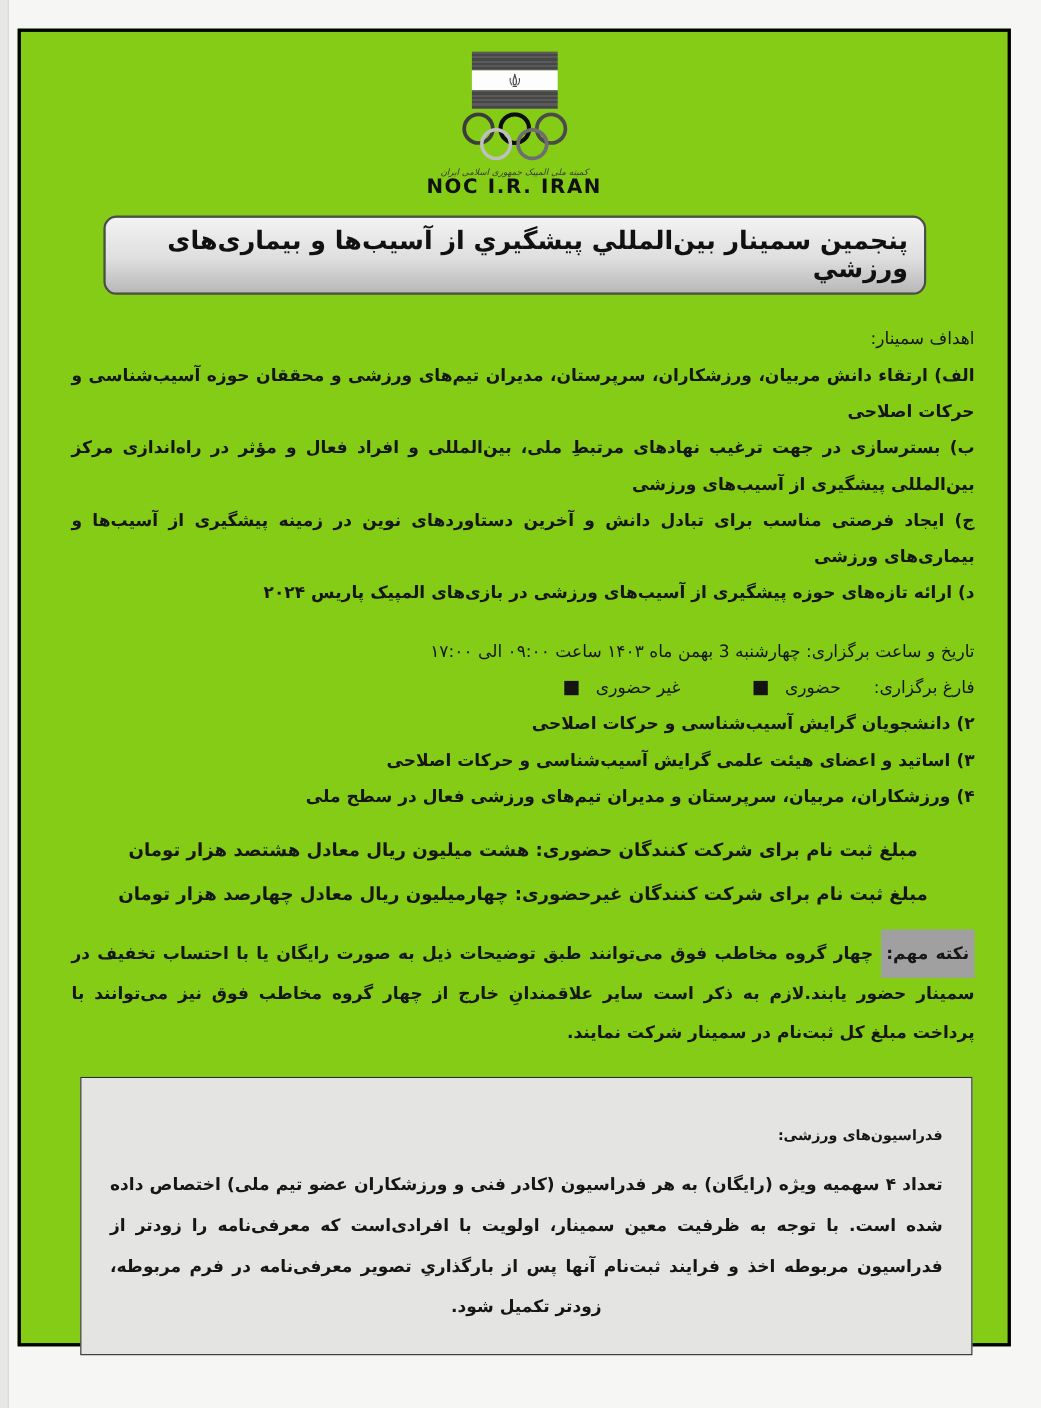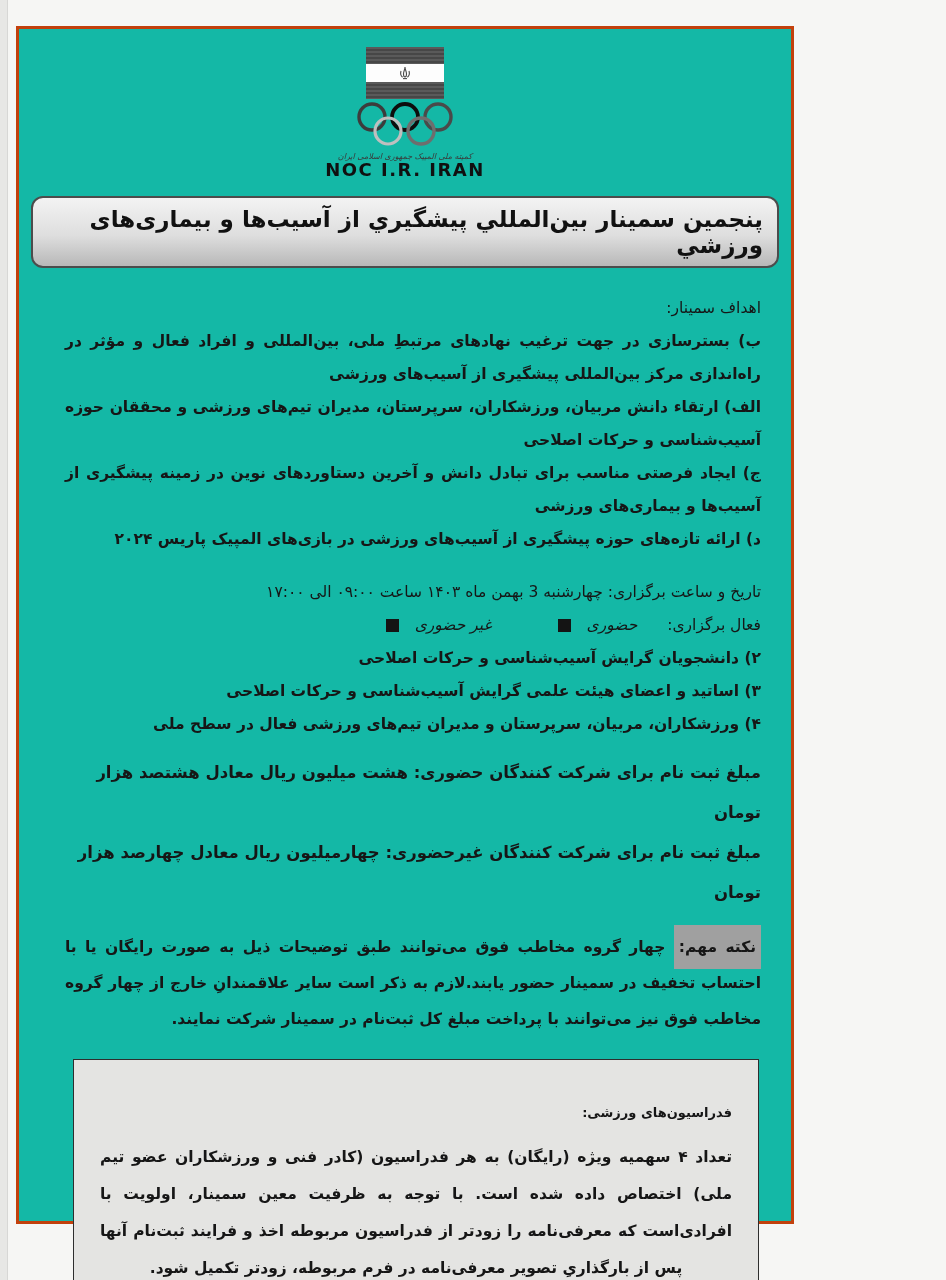--- a/index.html
+++ b/index.html
@@ -10,23 +10,23 @@
     position:relative;
     overflow:hidden;
     color:#161616;
   }
   .scan-strip {
     position:absolute; left:0; top:0; width:8px; height:100%;
     background:#e7e7e5; border-right:1px solid #d7d7d5;
   }
   .frame {
     position:absolute; left:16px; top:26px;
-    width:778px; height:1198px;
-    border:3px solid #c2410c;
-    background:#14b8a6;
+    width:903px; height:1198px;
+    border:3px solid #000000;
+    background:#84cc16;
   }
   
   .logo { margin-top:18px; text-align:center; direction:ltr; }
   .flag { width:78px; margin:0 auto; }
   .flag .band { height:17px; background:#4f4f4f; background:repeating-linear-gradient(180deg,#5a5a5a 0 2px,#474747 2px 4px); }
   .flag .mid { height:18px; background:#fdfdfd; display:flex; align-items:center; justify-content:center; }
   .rings { margin-top:3px; }
   .calligraphy { font-size:8px; font-style:italic; color:#3a3a3a; letter-spacing:1px; direction:rtl; line-height:10px; }
   .noc-caption { font-size:18px; font-weight:bold; letter-spacing:1.5px; color:#101010; line-height:16px; }
   
@@ -51,28 +51,28 @@
     direction:rtl;
     padding:24px 30px 0 46px;
     text-align:justify;
     font-size:15.5px;
     line-height:33px;
   }
   .plain { font-weight:400; }
   .bold  { font-weight:700; }
   .sec-gap { margin-top:20px; }
   .format-line { display:flex; align-items:center; font-weight:400; }
-  .format-line .opt { letter-spacing:4px; margin-right:30px;font-style:italic; }
+  .format-line .opt { letter-spacing:4px; margin-right:30px; }
   .format-line .opt.second { margin-right:66px; }
   .sq {
     display:inline-block; width:13px; height:13px; background:#141414;
     margin-right:16px; flex:0 0 auto;
   }
   .fees { margin-top:12px; }
-  .fee-line { font-weight:700; font-size:16.5px; line-height:40px; text-align:right; }
+  .fee-line { font-weight:700; font-size:16.5px; line-height:40px; text-align:center; }
   .note { margin-top:16px; font-weight:700; line-height:36px; }
   .note .hl { background:#a0a0a0; padding:13px 5px; }
   
   .fed-box {
     margin:22px 2px 0 8px;
     background:#e4e4e2;
     border:1.5px solid #2e2e2e;
     padding:36px 26px 24px;
   }
   .fed-box .fed-heading { font-weight:700; font-size:13px; margin-bottom:10px; text-align:right; }
@@ -111,29 +111,29 @@
     <div class="noc-caption">NOC I.R. IRAN</div>
   </div>
 
   <div class="banner">
     <div class="title">پنجمین سمینار بین‌المللي پیشگیري از آسیب‌ها و بیماری‌های ورزشي</div>
   </div>
 
   <div class="content">
 
     <div class="plain">اهداف سمینار:</div>
+    <div class="bold">الف) ارتقاء دانش مربیان، ورزشکاران، سرپرستان، مدیران تیم‌های ورزشی و محققان حوزه آسیب‌شناسی و حرکات اصلاحی</div>
     <div class="bold">ب) بسترسازی در جهت ترغیب نهادهای مرتبطِ ملی، بین‌المللی و افراد فعال و مؤثر در راه‌اندازی مرکز بین‌المللی پیشگیری از آسیب‌های ورزشی</div>
-    <div class="bold">الف) ارتقاء دانش مربیان، ورزشکاران، سرپرستان، مدیران تیم‌های ورزشی و محققان حوزه آسیب‌شناسی و حرکات اصلاحی</div>
     <div class="bold">ج) ایجاد فرصتی مناسب برای تبادل دانش و آخرین دستاوردهای نوین در زمینه پیشگیری از آسیب‌ها و بیماری‌های ورزشی</div>
     <div class="bold">د) ارائه تازه‌های حوزه پیشگیری از آسیب‌های ورزشی در بازی‌های المپیک پاریس ۲۰۲۴</div>
 
     <div class="plain sec-gap">تاریخ و ساعت برگزاری: چهارشنبه 3 بهمن ماه ۱۴۰۳ ساعت ۰۹:۰۰ الی ۱۷:۰۰</div>
 
     <div class="format-line">
-      <span>فعال برگزاری:</span>
+      <span>فارغ برگزاری:</span>
       <span class="opt">حضوری</span>
       <span class="sq"></span>
       <span class="opt second">غیر حضوری</span>
       <span class="sq"></span>
     </div>
 
     <div class="bold">۲) دانشجویان گرایش آسیب‌شناسی و حرکات اصلاحی</div>
     <div class="bold">۳) اساتید و اعضای هیئت علمی گرایش آسیب‌شناسی و حرکات اصلاحی</div>
     <div class="bold">۴) ورزشکاران، مربیان، سرپرستان و مدیران تیم‌های ورزشی فعال در سطح ملی</div>
 

